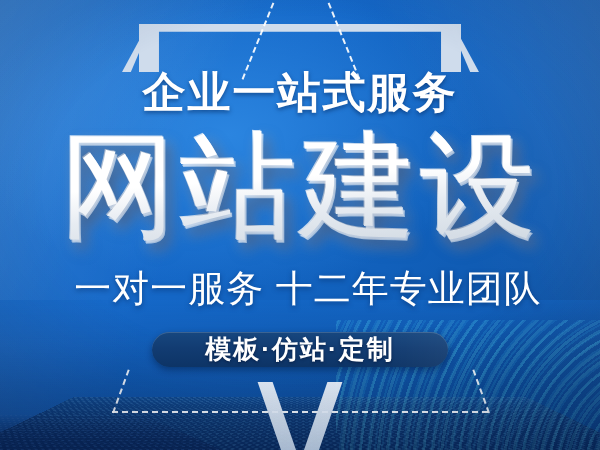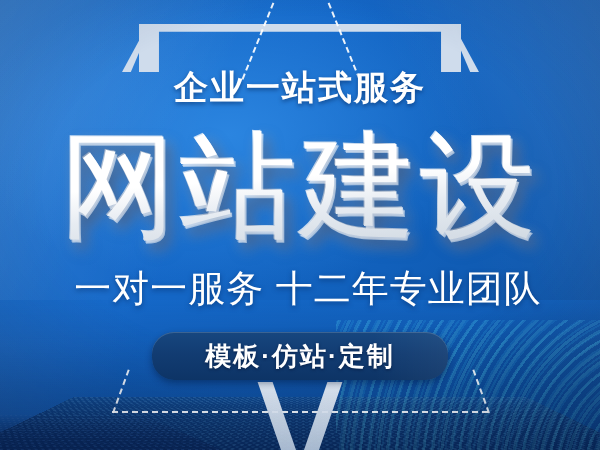--- a/index.html
+++ b/index.html
@@ -127,21 +127,21 @@
   }
   .chevron .a{left:2px;transform:skewX(19deg);}
   .chevron .b{right:2px;transform:skewX(-19deg);}
 
   
   .stage{position:absolute;inset:0;}
 
   .kicker{
     position:absolute;left:0;right:0;top:66px;
     text-align:center;
-    font-size:34px;font-weight:700;letter-spacing:2px;
+    font-size:43px;font-weight:700;letter-spacing:2px;
     color:#ffffff;
     text-shadow:0 2px 4px rgba(4,34,86,.55);
     line-height:1.25;
   }
 
   .headline{
     position:absolute;left:0;right:0;top:118px;
     text-align:center;
     font-size:116px;font-weight:400;letter-spacing:4px;
     line-height:1.18;
@@ -159,21 +159,21 @@
     position:absolute;left:16px;right:0;top:266px;
     text-align:center;
     font-size:37px;font-weight:400;letter-spacing:1px;
     color:#ffffff;
     text-shadow:0 2px 5px rgba(4,34,86,.55);
     line-height:1.25;
   }
 
   .badge{
     position:absolute;left:152px;top:332px;
-    width:296px;height:48px;
+    width:296px;height:35px;
     border-radius:22px;
     background:linear-gradient(180deg,#17477f 0%,#123c72 45%,#0d3466 100%);
     box-shadow:
       inset 0 1px 0 rgba(255,255,255,.16),
       0 3px 7px rgba(2,22,58,.45);
     display:flex;align-items:center;justify-content:center;
     overflow:hidden;
   }
   .badge::after{
     content:"";position:absolute;right:-18%;top:-60%;

